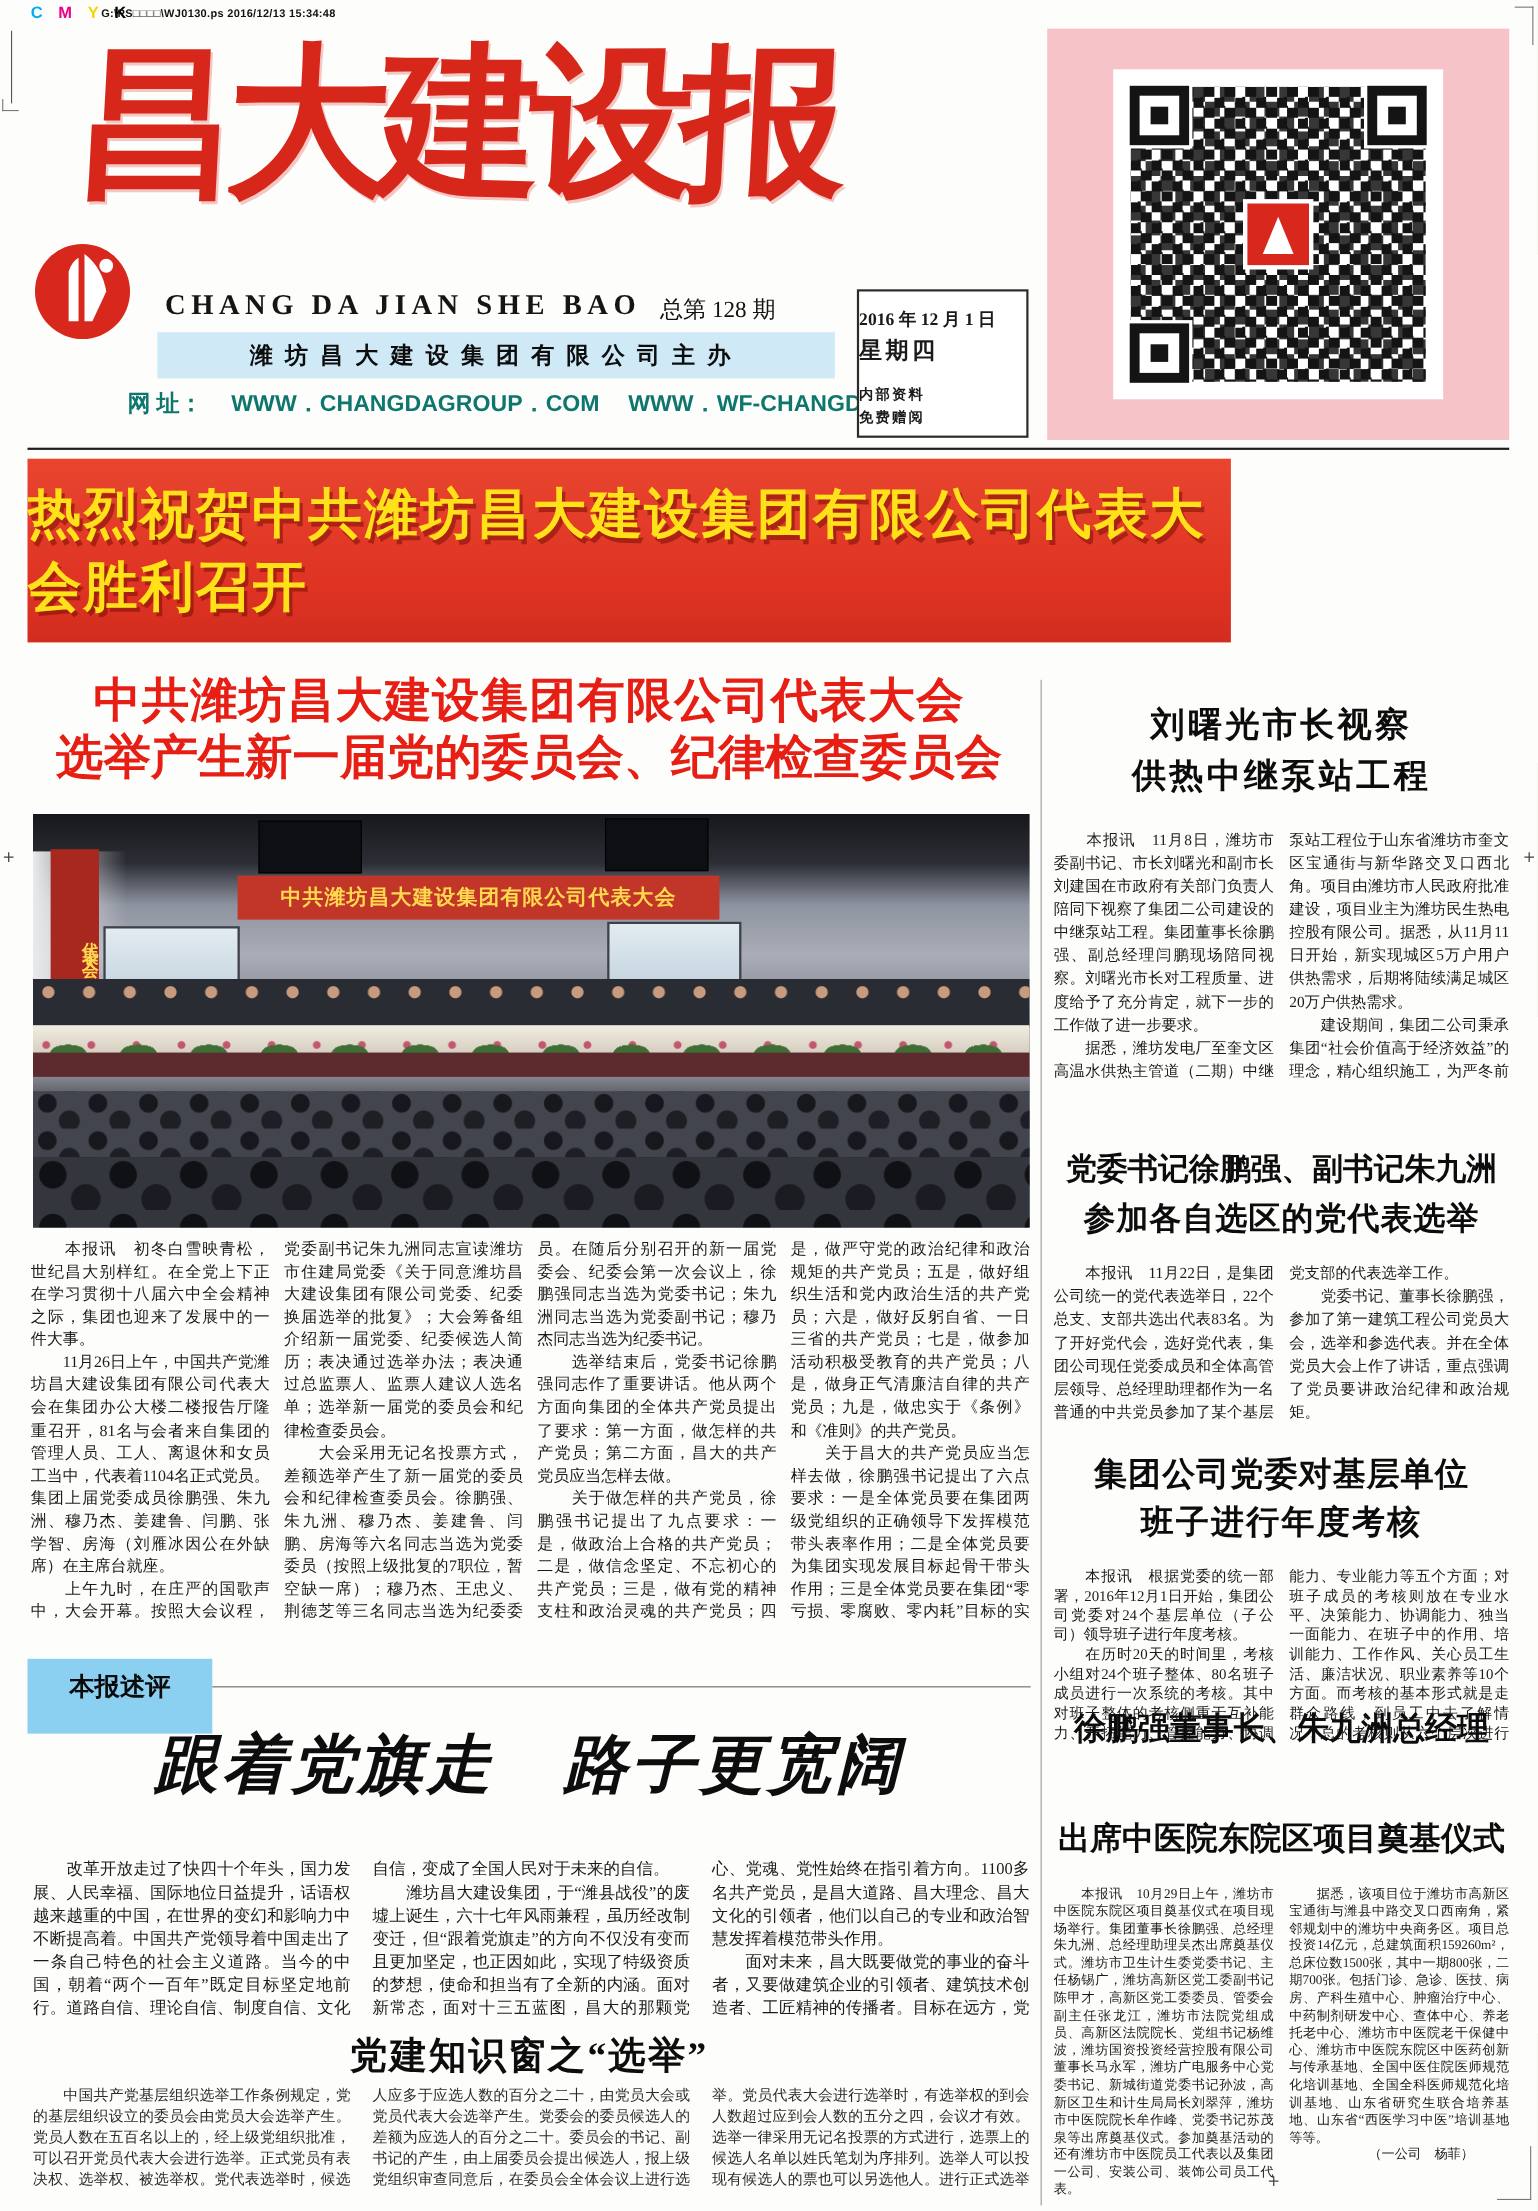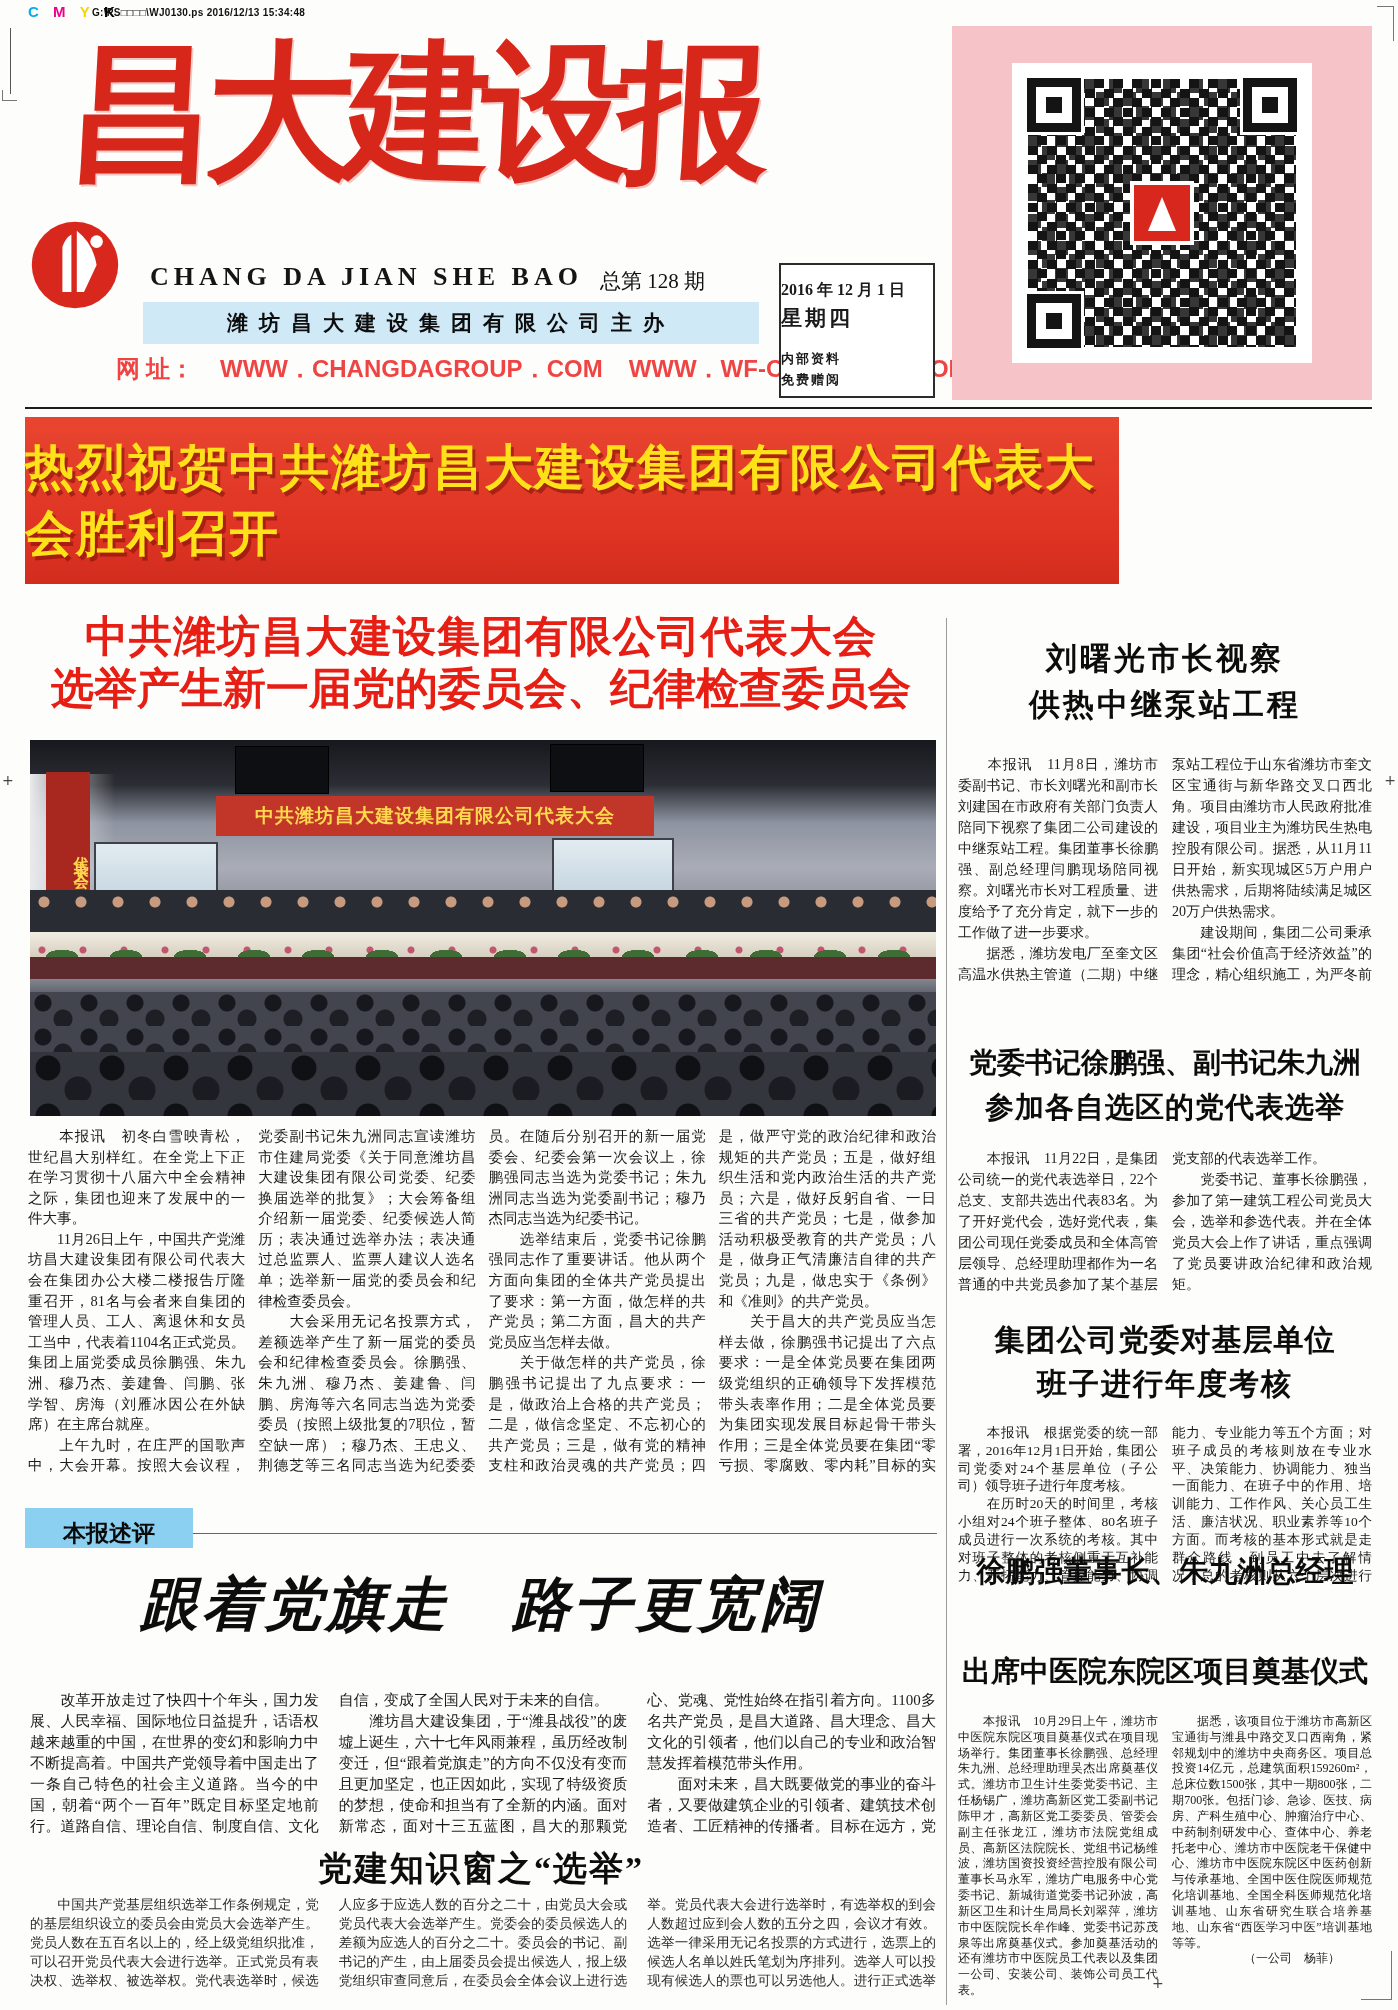--- a/index.html
+++ b/index.html
@@ -18,21 +18,21 @@
 
   
   .masthead-title{left:68px;top:30px;width:720px;font-size:150px;line-height:1.08;font-weight:bold;
         color:#d7271b;letter-spacing:-12px;transform:skewX(-3deg);font-family:"DejaVu Serif","Liberation Serif",serif;
         text-shadow:2px 2px 0 rgba(215,39,27,.25);}
   .logo{left:30px;top:220px;width:90px;height:90px;}
   .pinyin{left:150px;top:262px;font-size:26px;font-weight:bold;letter-spacing:5px;color:#151515;}
   .issue{left:600px;top:267px;font-size:21px;color:#111;}
   .orgbar{left:143px;top:302px;width:616px;height:42px;background:#cfe9f7;
         font-size:21px;font-weight:bold;letter-spacing:11px;line-height:42px;text-align:center;color:#0d0d0d;}
-  .urls{left:116px;top:353px;width:700px;font-size:24px;font-weight:bold;color:#ef4444;
+  .urls{left:116px;top:353px;width:700px;font-size:21px;font-weight:bold;color:#0f766e;
         font-family:"Liberation Sans","DejaVu Sans",sans-serif;display:flex;gap:26px;white-space:nowrap;}
   .urls .lbl{font-family:"Liberation Serif",serif;}
   .datebox{left:779px;top:263px;width:152px;height:131px;border:2px solid #2b2b2b;background:#fff;}
   .datebox .d1{margin-top:15px;font-size:16px;font-weight:bold;}
   .datebox .d2{margin-top:3px;font-size:21px;font-weight:bold;letter-spacing:3px;}
   .datebox .d3{margin-top:18px;font-size:13px;font-weight:bold;letter-spacing:2px;}
   .datebox .d4{margin-top:3px;font-size:13px;font-weight:bold;letter-spacing:2px;}
   .hdr-line{left:25px;top:407px;width:1347px;height:2px;background:#1d1d1d;}
 
   
@@ -87,21 +87,21 @@
   .ph-crowd1{position:absolute;left:0;top:252px;width:100%;height:60px;background-color:#43454e;
         background-image:radial-gradient(circle at 13px 11px,#17181d 0 8px,rgba(0,0,0,0) 9px),
                          radial-gradient(circle at 33px 27px,#1d1f25 0 9px,rgba(0,0,0,0) 10px);
         background-size:46px 34px;}
   .ph-crowd2{position:absolute;left:0;top:312px;width:100%;height:64px;background-color:#34363e;
         background-image:radial-gradient(circle at 18px 16px,#101115 0 12px,rgba(0,0,0,0) 13px),
                          radial-gradient(circle at 48px 38px,#1a1c22 0 13px,rgba(0,0,0,0) 14px);
         background-size:64px 48px;}
 
   
-  .rev-label{left:25px;top:1508px;width:168px;height:40px;background:#8bd0f0;
+  .rev-label{left:25px;top:1508px;width:168px;height:68px;background:#8bd0f0;
         font-size:23px;font-weight:bold;line-height:52px;text-align:center;color:#0b0b0b;}
   .rev-line{left:193px;top:1533px;width:744px;height:1px;background:#666;}
   .rev-headline{left:25px;top:1566px;width:912px;text-align:center;
         font:bold italic 58px "DejaVu Serif","Liberation Serif",serif;letter-spacing:4px;color:#0d0d0d;}
   .rev-body{left:30px;top:1690px;width:906px;height:164px;column-count:3;column-gap:20px;
         font-size:15px;line-height:1.4;}
 
   
   .kn-headline{left:25px;top:1846px;width:912px;text-align:center;
         font:900 34px "Liberation Serif","DejaVu Serif",serif;color:#0d0d0d;letter-spacing:2px;}

